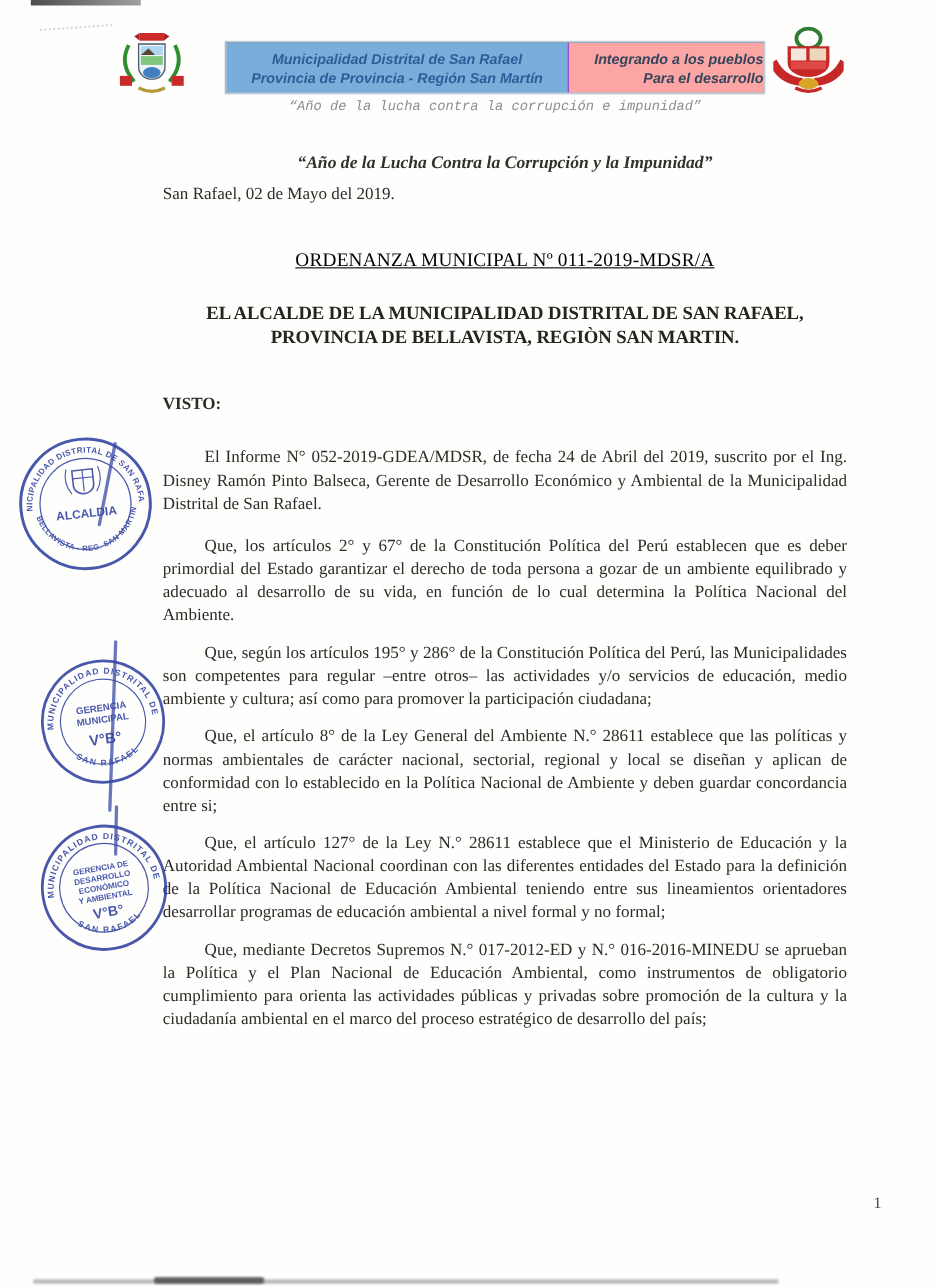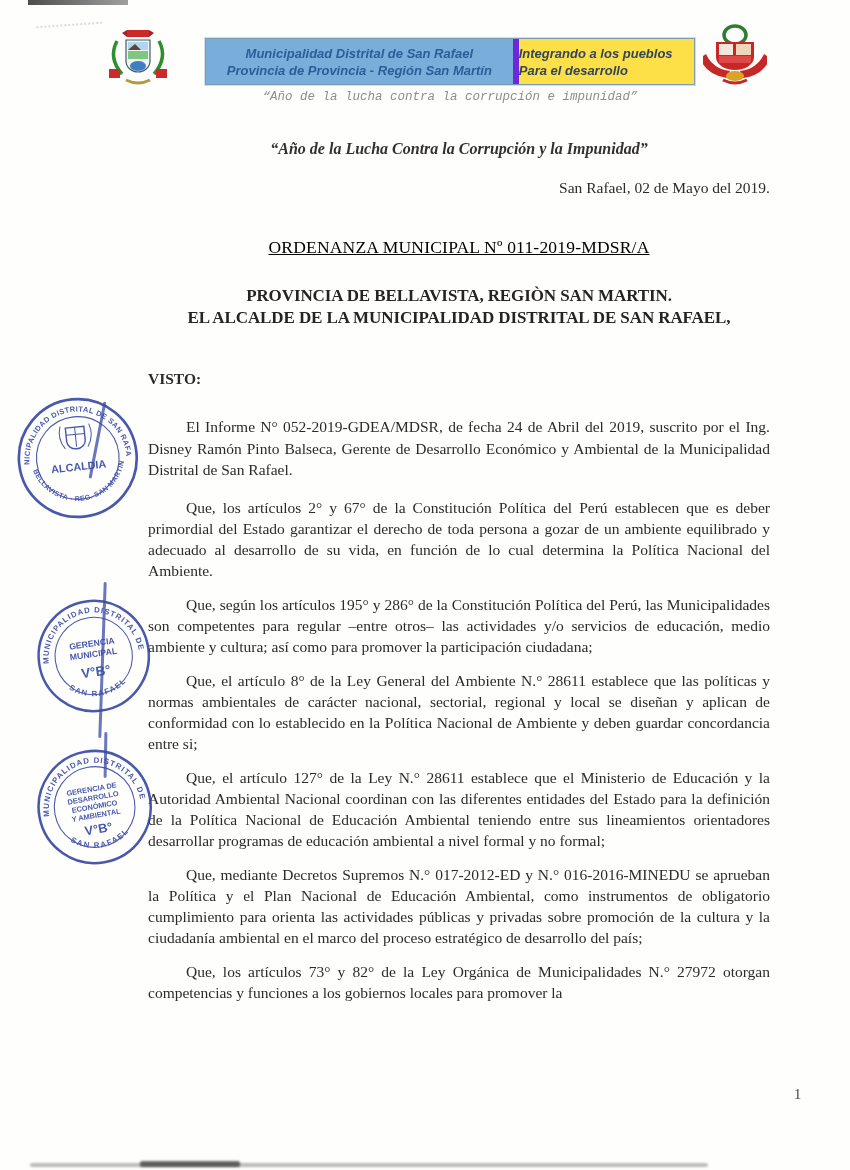--- a/index.html
+++ b/index.html
@@ -39,37 +39,37 @@
     position:absolute; left:205px; top:38px; width:490px; height:47px;
     display:flex; border:1px solid #7d9cb8; box-shadow:0 0 0 1px #d6dde2;
     font-family:"Liberation Sans", sans-serif; font-style:italic; font-weight:bold;
   }
   .banner-left {
     flex:1.75; background:#79aedb; color:#2b5e96;
     display:flex; flex-direction:column; justify-content:center; text-align:center;
     font-size:13px; line-height:17px;
   }
   .banner-right {
-    flex:1; background:#fde047; color:#32455b; border-left:6px solid #6d28d9;
-    display:flex; flex-direction:column; justify-content:center; text-align:left;
+    flex:1; background:#fca5a5; color:#32455b; border-left:1px solid #6d28d9;
+    display:flex; flex-direction:column; justify-content:center; text-align:right;
     font-size:13px; line-height:17px;
   }
   .header-slogan {
     position:absolute; left:205px; top:90px; width:490px; text-align:center;
     font-family:Liberation Mono, monospace; font-style:italic;
     font-size:12.5px; color:#8d8d8d;
   }
 
   
   .content { position:absolute; left:148px; top:140px; width:622px; }
   .motto {
     text-align:center; font-weight:bold; font-style:italic;
-    font-size:16px; line-height:18px; margin-bottom:21px; color:#33312e;
-  }
-  .dateline { text-align:right; font-size:15.5px; line-height:18px; margin-bottom:39px; }
+    font-size:16px; line-height:18px; margin-bottom:10px; color:#33312e;
+  }
+  .dateline { text-align:left; font-size:15.5px; line-height:18px; margin-bottom:39px; }
   .doc-title {
     text-align:center; font-weight:normal; font-size:17.5px; line-height:22px;
     text-decoration:underline; letter-spacing:.2px; margin-bottom:27px; color:#000000;
   }
   .doc-subtitle {
     text-align:center; font-weight:bold; font-size:17px; line-height:22px;
     margin-bottom:41px; color:#262421; letter-spacing:-.1px;
   }
   .section-heading { font-weight:bold; font-size:15.5px; line-height:18px; margin-bottom:14px; }
   .visto-heading { margin-bottom:28px; }
@@ -149,33 +149,32 @@
   </div>
 
   <div class="header-slogan">“Año de la lucha contra la corrupción e impunidad”</div>
 </div>
 
 <div class="content">
   <div class="motto">“Año de la Lucha Contra la Corrupción y la Impunidad”</div>
   <div class="dateline">San Rafael, 02 de Mayo del 2019.</div>
   <div class="doc-title">ORDENANZA MUNICIPAL Nº 011-2019-MDSR/A</div>
   <div class="doc-subtitle">
+    <div>EL ALCALDE DE LA MUNICIPALIDAD DISTRITAL DE SAN RAFAEL,</div>
     <div>PROVINCIA DE BELLAVISTA, REGIÒN SAN MARTIN.</div>
-    <div>EL ALCALDE DE LA MUNICIPALIDAD DISTRITAL DE SAN RAFAEL,</div>
   </div>
 
   <div class="section-heading visto-heading">VISTO:</div>
   <p class="body-par visto-par">El Informe N° 052-2019-GDEA/MDSR, de fecha 24 de Abril del 2019, suscrito por el Ing. Disney Ramón Pinto Balseca, Gerente de Desarrollo Económico y Ambiental de la Municipalidad Distrital de San Rafael.</p>
 
   <p class="body-par">Que, los artículos 2° y 67° de la Constitución Política del Perú establecen que es deber primordial del Estado garantizar el derecho de toda persona a gozar de un ambiente equilibrado y adecuado al desarrollo de su vida, en función de lo cual determina la Política Nacional del Ambiente.</p>
   <p class="body-par">Que, según los artículos 195° y 286° de la Constitución Política del Perú, las Municipalidades son competentes para regular –entre otros– las actividades y/o servicios de educación, medio ambiente y cultura; así como para promover la participación ciudadana;</p>
   <p class="body-par">Que, el artículo 8° de la Ley General del Ambiente N.° 28611 establece que las políticas y normas ambientales de carácter nacional, sectorial, regional y local se diseñan y aplican de conformidad con lo establecido en la Política Nacional de Ambiente y deben guardar concordancia entre si;</p>
   <p class="body-par">Que, el artículo 127° de la Ley N.° 28611 establece que el Ministerio de Educación y la Autoridad Ambiental Nacional coordinan con las diferentes entidades del Estado para la definición de la Política Nacional de Educación Ambiental teniendo entre sus lineamientos orientadores desarrollar programas de educación ambiental a nivel formal y no formal;</p>
   <p class="body-par">Que, mediante Decretos Supremos N.° 017-2012-ED y N.° 016-2016-MINEDU se aprueban la Política y el Plan Nacional de Educación Ambiental, como instrumentos de obligatorio cumplimiento para orienta las actividades públicas y privadas sobre promoción de la cultura y la ciudadanía ambiental en el marco del proceso estratégico de desarrollo del país;</p>
-  <p class="body-par">Que, los artículos 73° y 82° de la Ley Orgánica de Municipalidades N.° 27972 otorgan competencias y funciones a los gobiernos locales para promover la</p>
 </div>
 
 <div class="page-number">1</div>
 
 <div class="stamp stamp-1">
   <svg width="124" height="124" viewBox="0 0 120 120">
     <circle cx="60" cy="60" r="57" fill="none" stroke="#3040a0" stroke-width="2.6"></circle>
     <circle cx="60" cy="60" r="40" fill="none" stroke="#3040a0" stroke-width="1.1"></circle>
     <defs>
       <path id="s1-top" d="M 13,62 A 47,47 0 1 1 107,62"></path>

